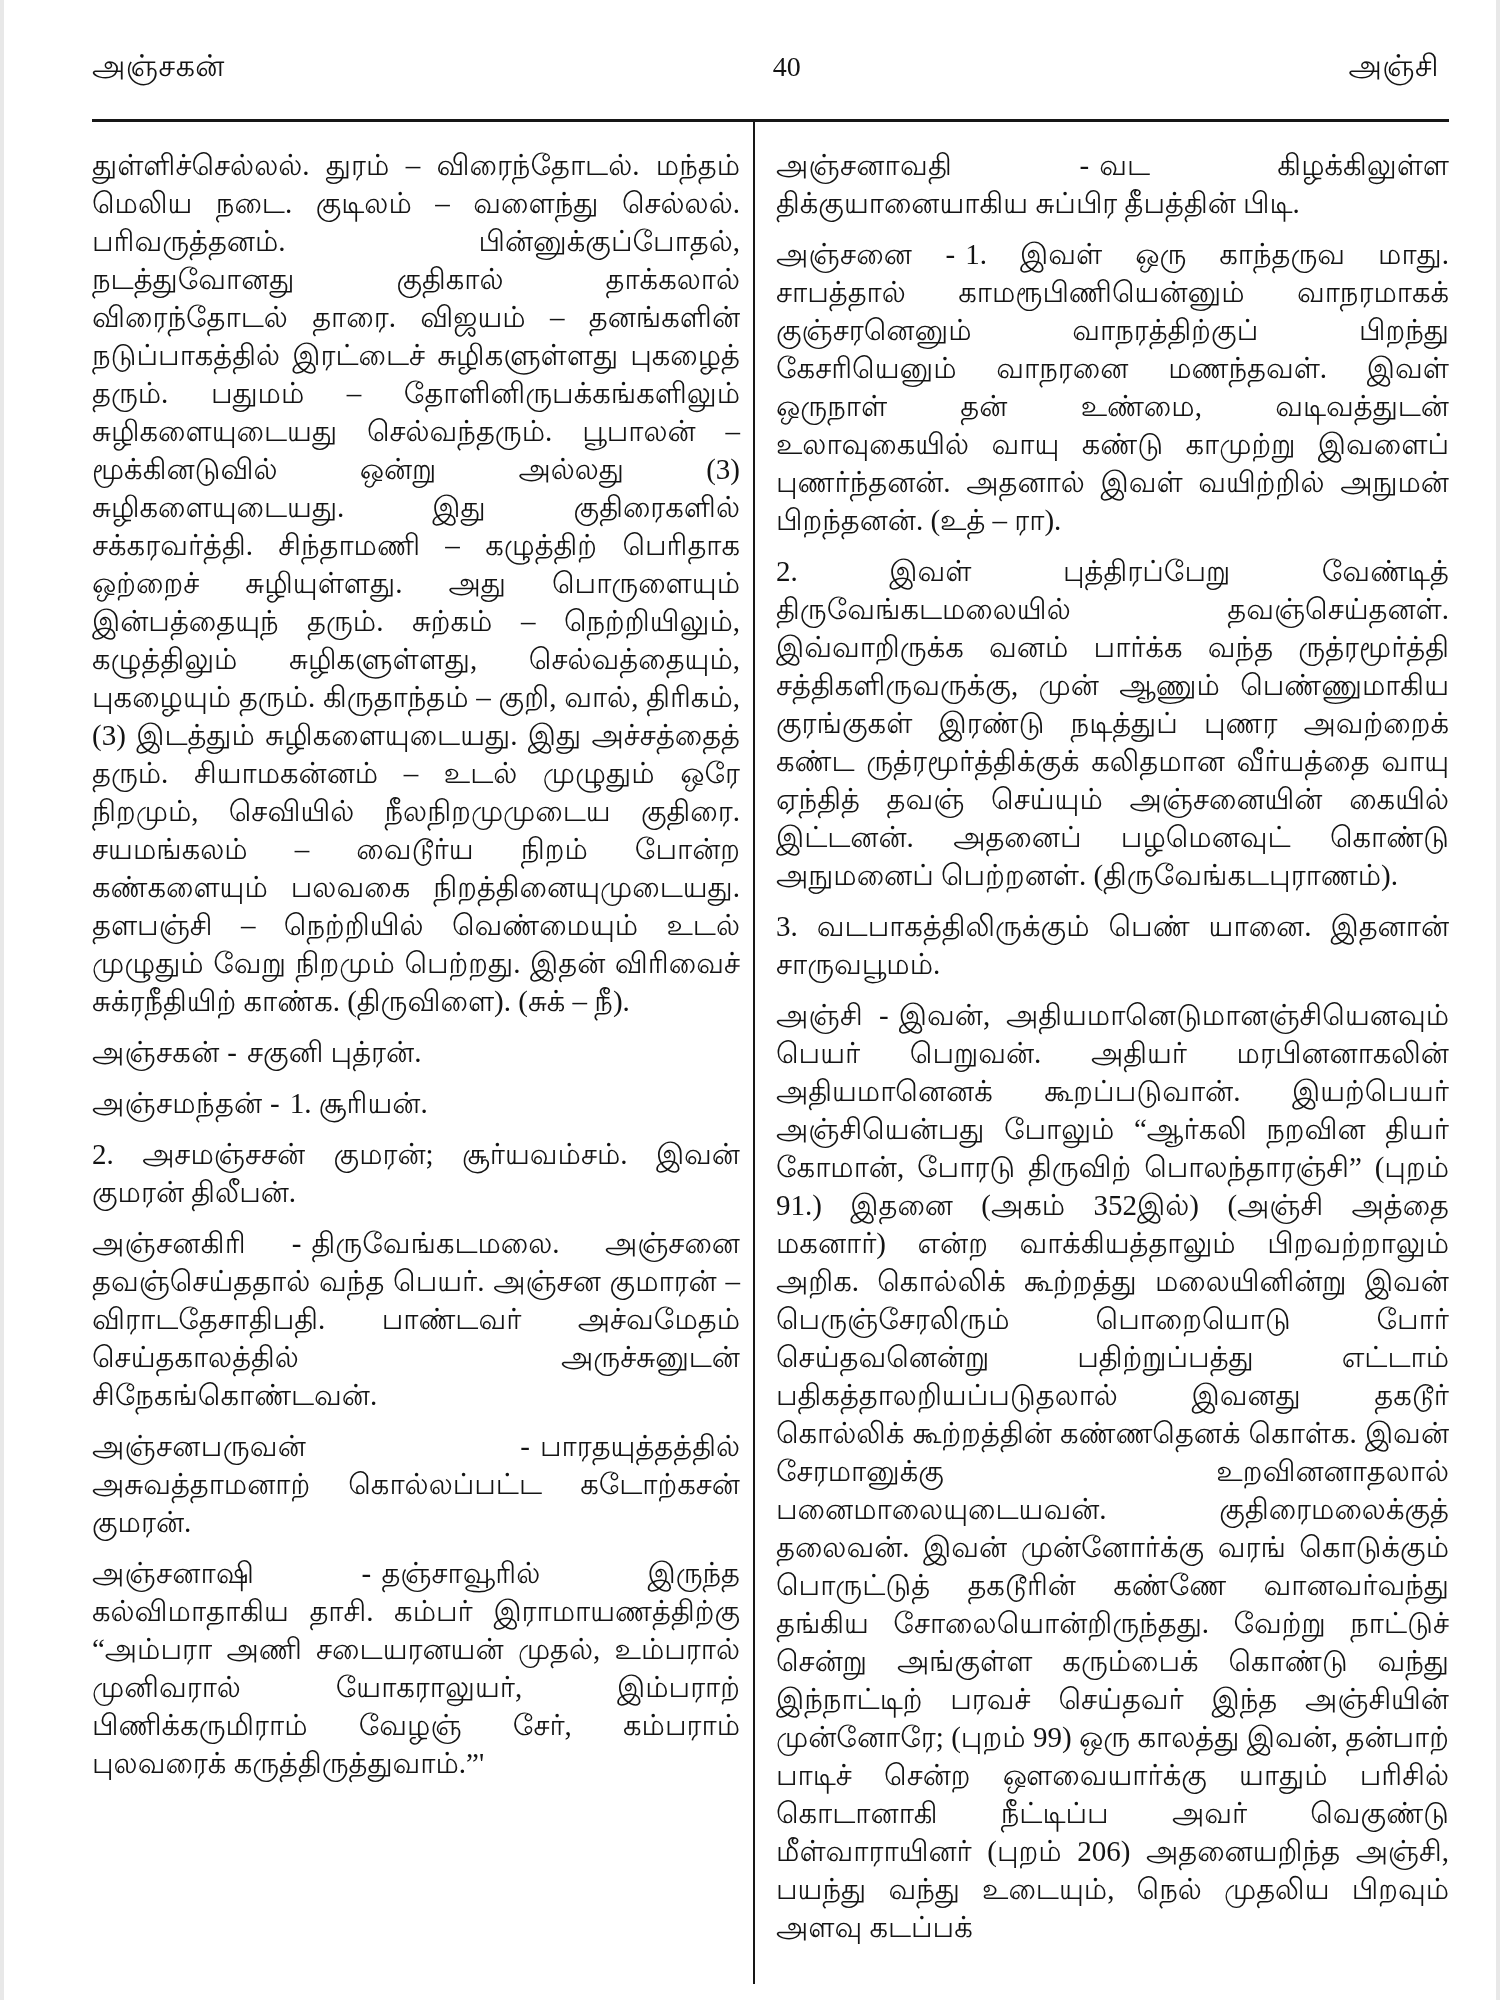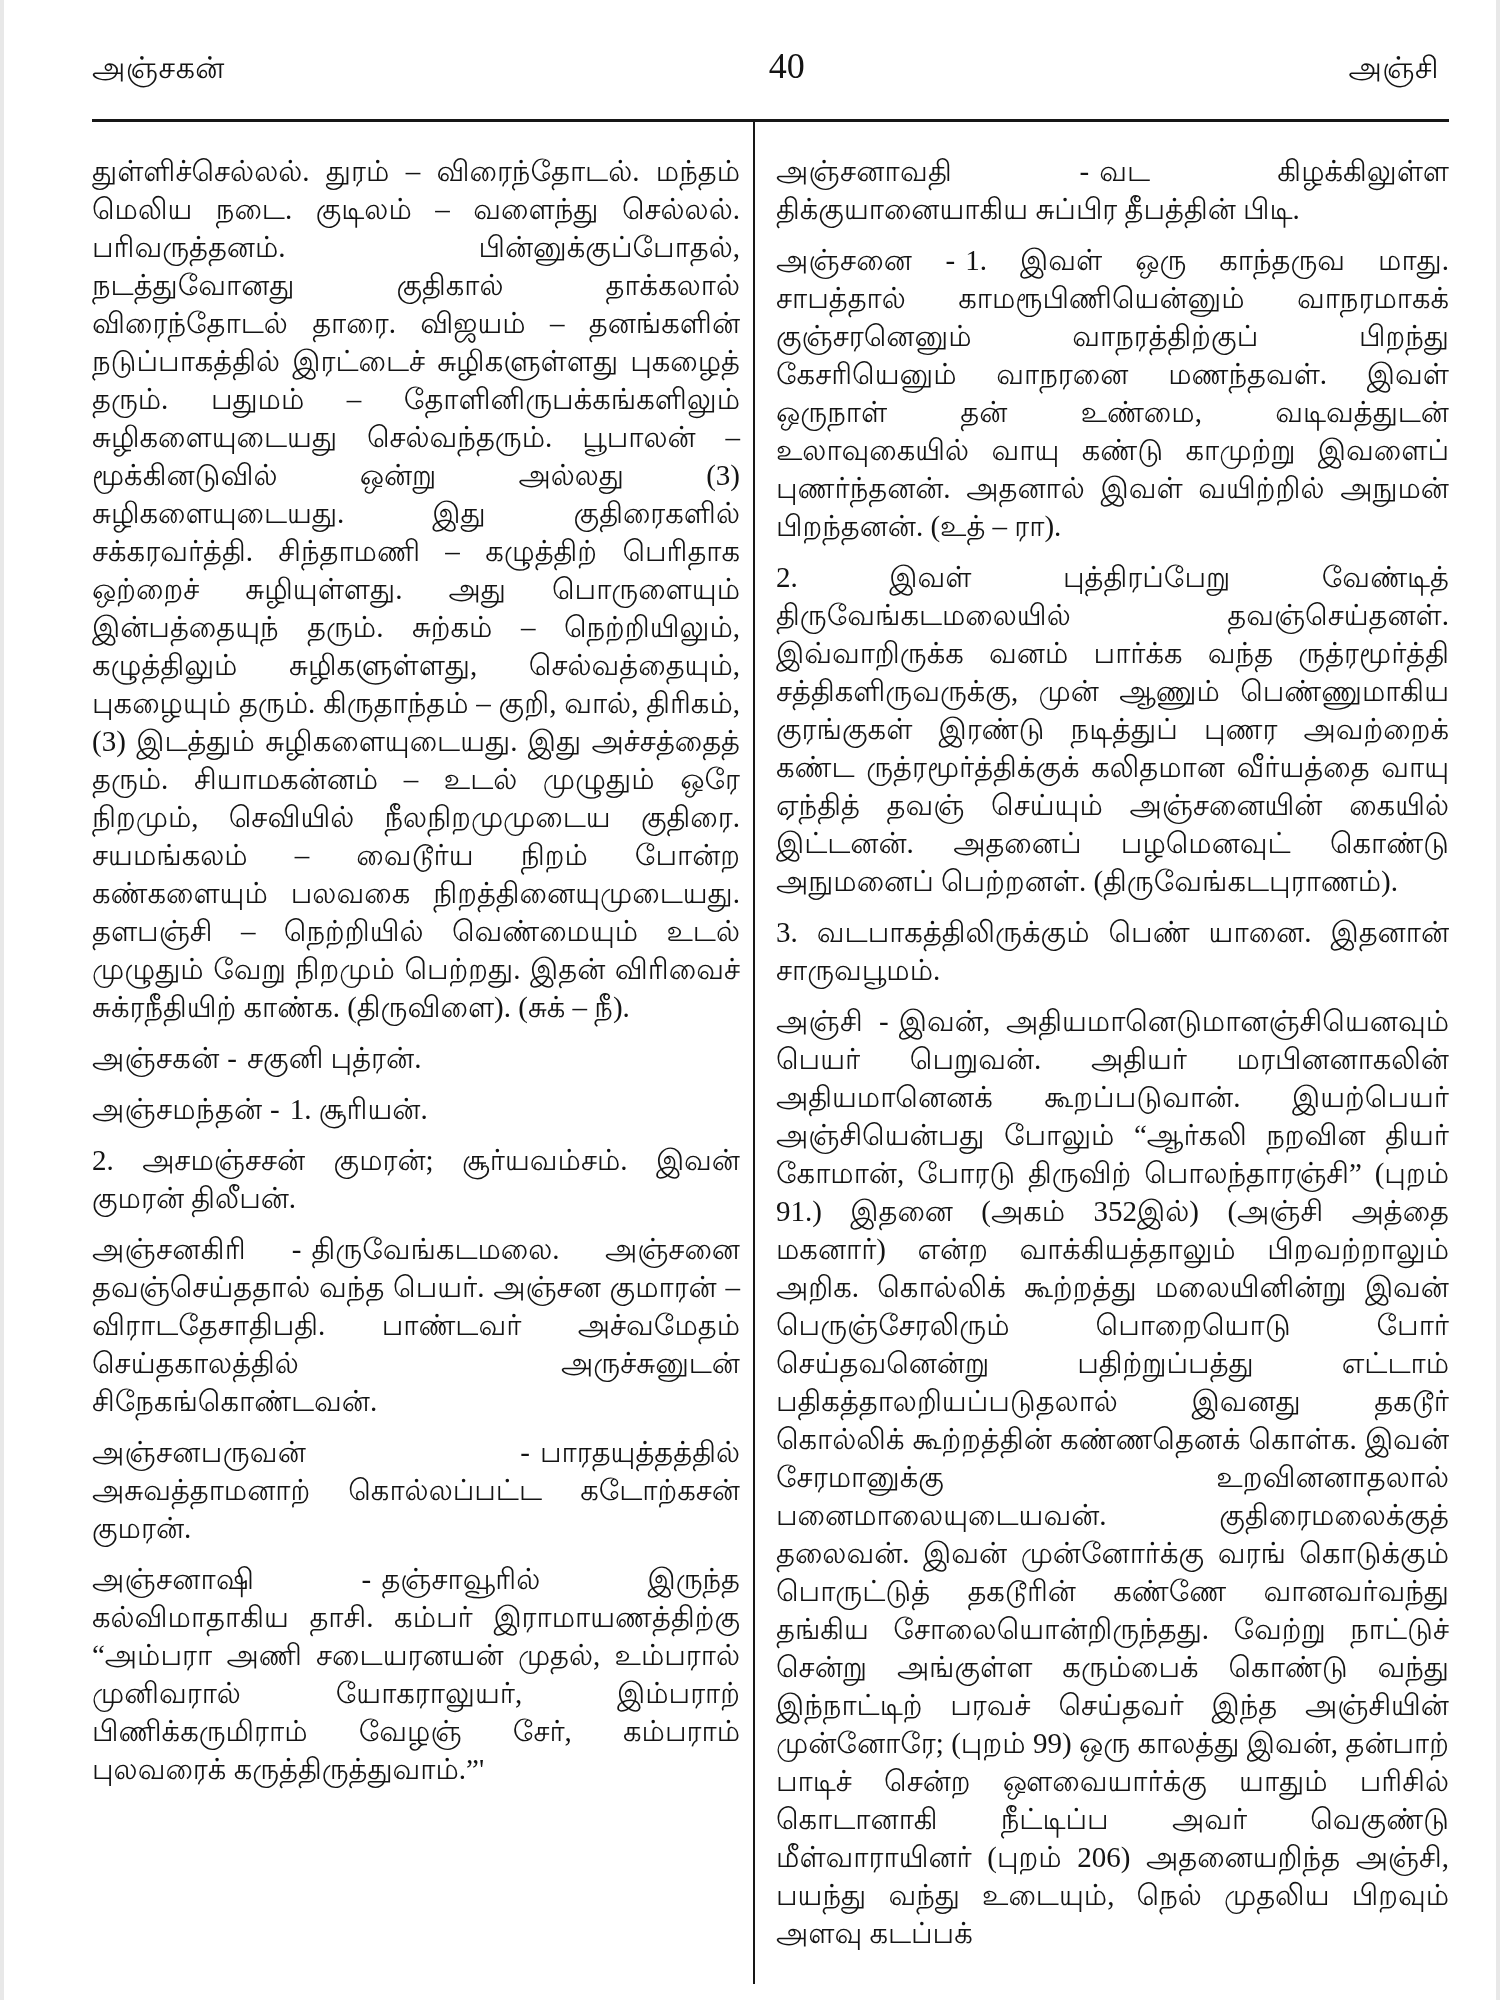--- a/index.html
+++ b/index.html
@@ -18,21 +18,21 @@
     top: 48px;
     left: 88px;
     right: 57px;
     display: flex;
     justify-content: space-between;
     align-items: baseline;
     font-size: 30px;
     line-height: 36px;
   }
   .running-head .head-word { font-weight: 400; letter-spacing: 0.5px; }
-  .running-head .page-num { font-size: 36px; }
+  .running-head .page-num { font-size: 28px; }
   .head-rule {
     position: absolute;
     top: 119px;
     left: 88px;
     width: 1357px;
     height: 3px;
     background: #171717;
   }
   .col-divider {
     position: absolute;
@@ -44,21 +44,21 @@
   }
   .column {
     position: absolute;
     top: 146px;
     text-align: justify;
     font-size: 29px;
     line-height: 38px;
   }
   .column.left  { left: 88px;  width: 648px; }
   .column.right { left: 772px; width: 673px; }
-  .column p { margin: 6px 0 13px 0; }
+  .column p { margin: 0 0 13px 0; }
   .hw { font-weight: 400; margin-right: 0.34em; letter-spacing: 0.3px; }
   .hw:empty { display: none; margin: 0; }
 </style>
 </head>
 <body>
 
 <div class="page">
 
   <div class="running-head">
     <span class="head-word">அஞ்சகன்</span>

